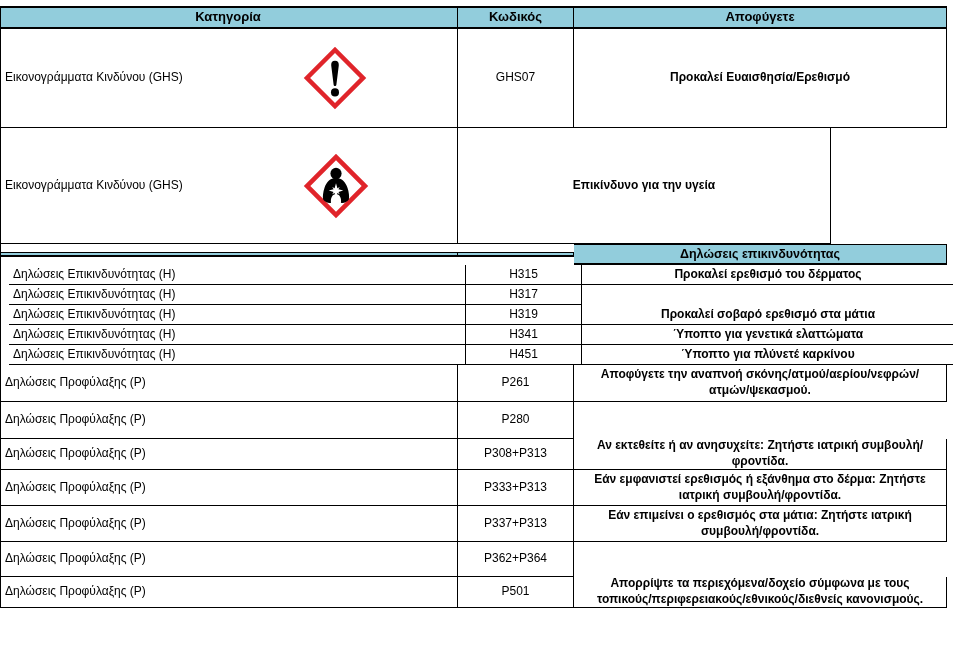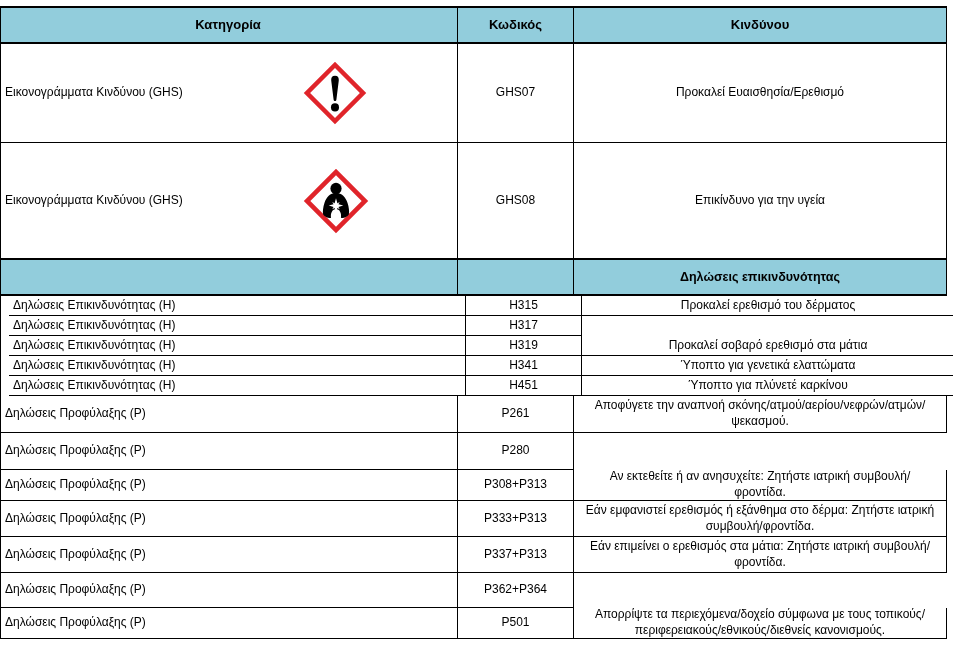--- a/index.html
+++ b/index.html
@@ -17,30 +17,30 @@
   .row{display:flex;width:100%;box-sizing:border-box;}
   .cell{
     box-sizing:border-box;
     border-right:1px solid #000;border-bottom:1px solid #000;
     display:flex;align-items:center;justify-content:center;
     text-align:center;line-height:1.3;padding:1px 6px;
     overflow:hidden;
   }
   .c1{width:457px;justify-content:flex-start;text-align:left;padding-left:4px;position:relative;}
   .c2{width:116px;}
-  .c3{width:373px;}
+  .c3{width:373px;font-weight:bold;}
   .header-row .cell{
     background:var(--teal,#92CDDC);
     font-weight:bold;font-size:13px;
     border-bottom:2px solid #000;
   }
-  .header-row{height:36px;}
+  .header-row{height:21px;}
   .picto-row1{height:99px;}
   .picto-row2{height:116px;}
-  .section-row{height:37px;}
+  .section-row{height:21px;align-items:center;}
   .section-row .cell{
     background:var(--teal,#92CDDC);
     border-top:1px solid #000;border-bottom:2px solid #000;
     font-weight:bold;font-size:12.5px;
   }
   .h-row{height:20px;margin-left:8px;}
   .p-row2{height:37px;}
   .p-row-m{height:31px;}
   .p-row{height:36px;}
   .p-row-s{height:35px;}
@@ -54,21 +54,21 @@
 </style>
 </head>
 <body>
 
 <div class="sheet">
   <div class="ghs-table">
 
     <div class="row header-row">
       <div class="cell c1" style="justify-content:center;text-align:center;">Κατηγορία</div>
       <div class="cell c2">Κωδικός</div>
-      <div class="cell c3">Κινδύνου</div>
+      <div class="cell c3">Αποφύγετε</div>
     </div>
 
     <div class="row picto-row1">
       <div class="cell c1">
         <span>Εικονογράμματα Κινδύνου (GHS)</span>
         <svg class="picto" viewBox="0 0 100 100">
           <rect x="19" y="19" width="62" height="62" transform="rotate(45 50 50)" fill="#ffffff" stroke="#E0242A" stroke-width="7"></rect>
           <path d="M50 23 C45.5 23 43.6 26.2 44.1 30.5 L47.8 60 C48.1 63.2 51.9 63.2 52.2 60 L55.9 30.5 C56.4 26.2 54.5 23 50 23 Z" fill="#000"></path>
           <circle cx="50" cy="72.5" r="6.3" fill="#000"></circle>
         </svg>
@@ -81,21 +81,20 @@
       <div class="cell c1">
         <span>Εικονογράμματα Κινδύνου (GHS)</span>
         <svg class="picto picto2" viewBox="0 0 100 100">
           <rect x="19" y="19" width="62" height="62" transform="rotate(45 50 50)" fill="#ffffff" stroke="#E0242A" stroke-width="7"></rect>
           <circle cx="50" cy="31" r="8.5" fill="#000"></circle>
           <path d="M50 37.5 C41 38 35.5 44 32.5 53 C30.5 59 29.5 66 30.5 70.5 C33.5 74.5 38.5 76.5 42.5 75.5 C41.5 69 44 64.5 47 63 C49 62.2 51 62.2 53 63 C56 64.5 58.5 69 57.5 75.5 C61.5 76.5 66.5 74.5 69.5 70.5 C70.5 66 69.5 59 67.5 53 C64.5 44 59 38 50 37.5 Z" fill="#000"></path>
           <path d="M50 46 L52.4 54.6 L61 57 L52.4 59.4 L50 68 L47.6 59.4 L39 57 L47.6 54.6 Z" fill="#fff"></path>
           <path d="M50 49 L51.8 55.2 L58 57 L51.8 58.8 L50 65 L48.2 58.8 L42 57 L48.2 55.2 Z" fill="#fff" transform="rotate(45 50 57)"></path>
         </svg>
       </div>
-      <div class="cell c2">GHS08</div>
       <div class="cell c3 desc">Επικίνδυνο για την υγεία</div>
     </div>
 
     <div class="row section-row">
       <div class="cell c1"></div>
       <div class="cell c2"></div>
       <div class="cell c3">Δηλώσεις επικινδυνότητας</div>
     </div>
 
     <div class="row h-row">

